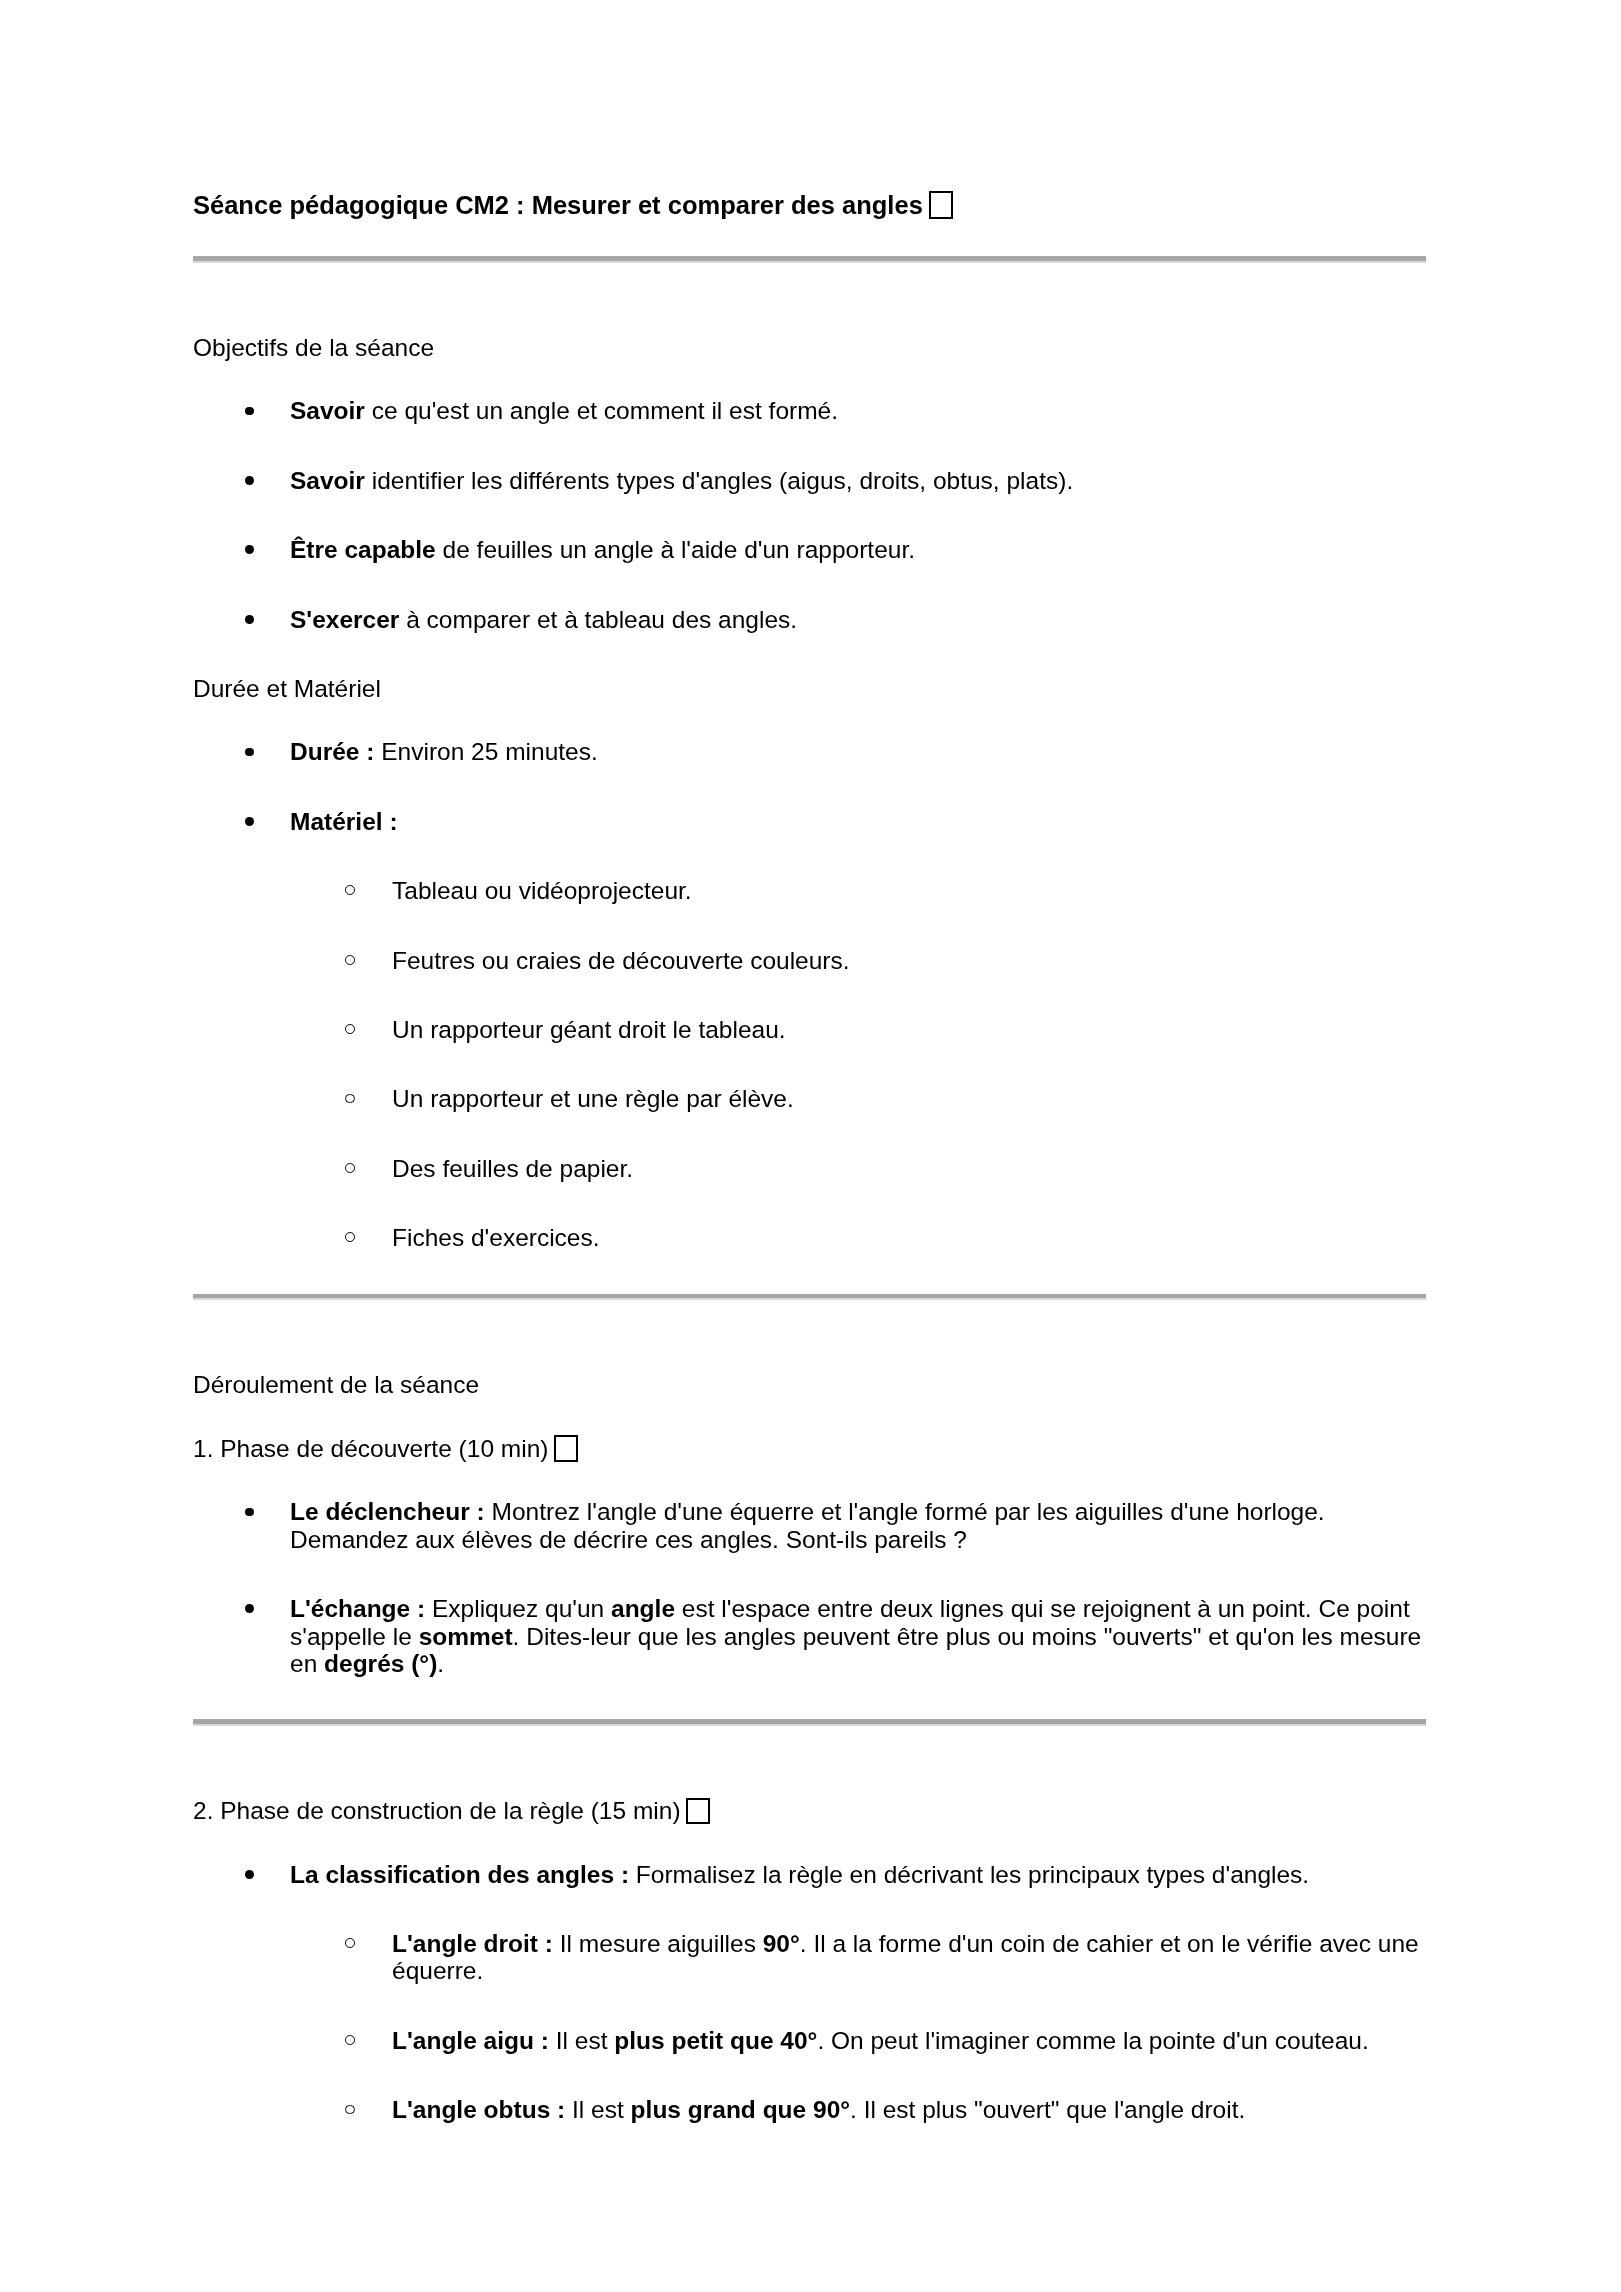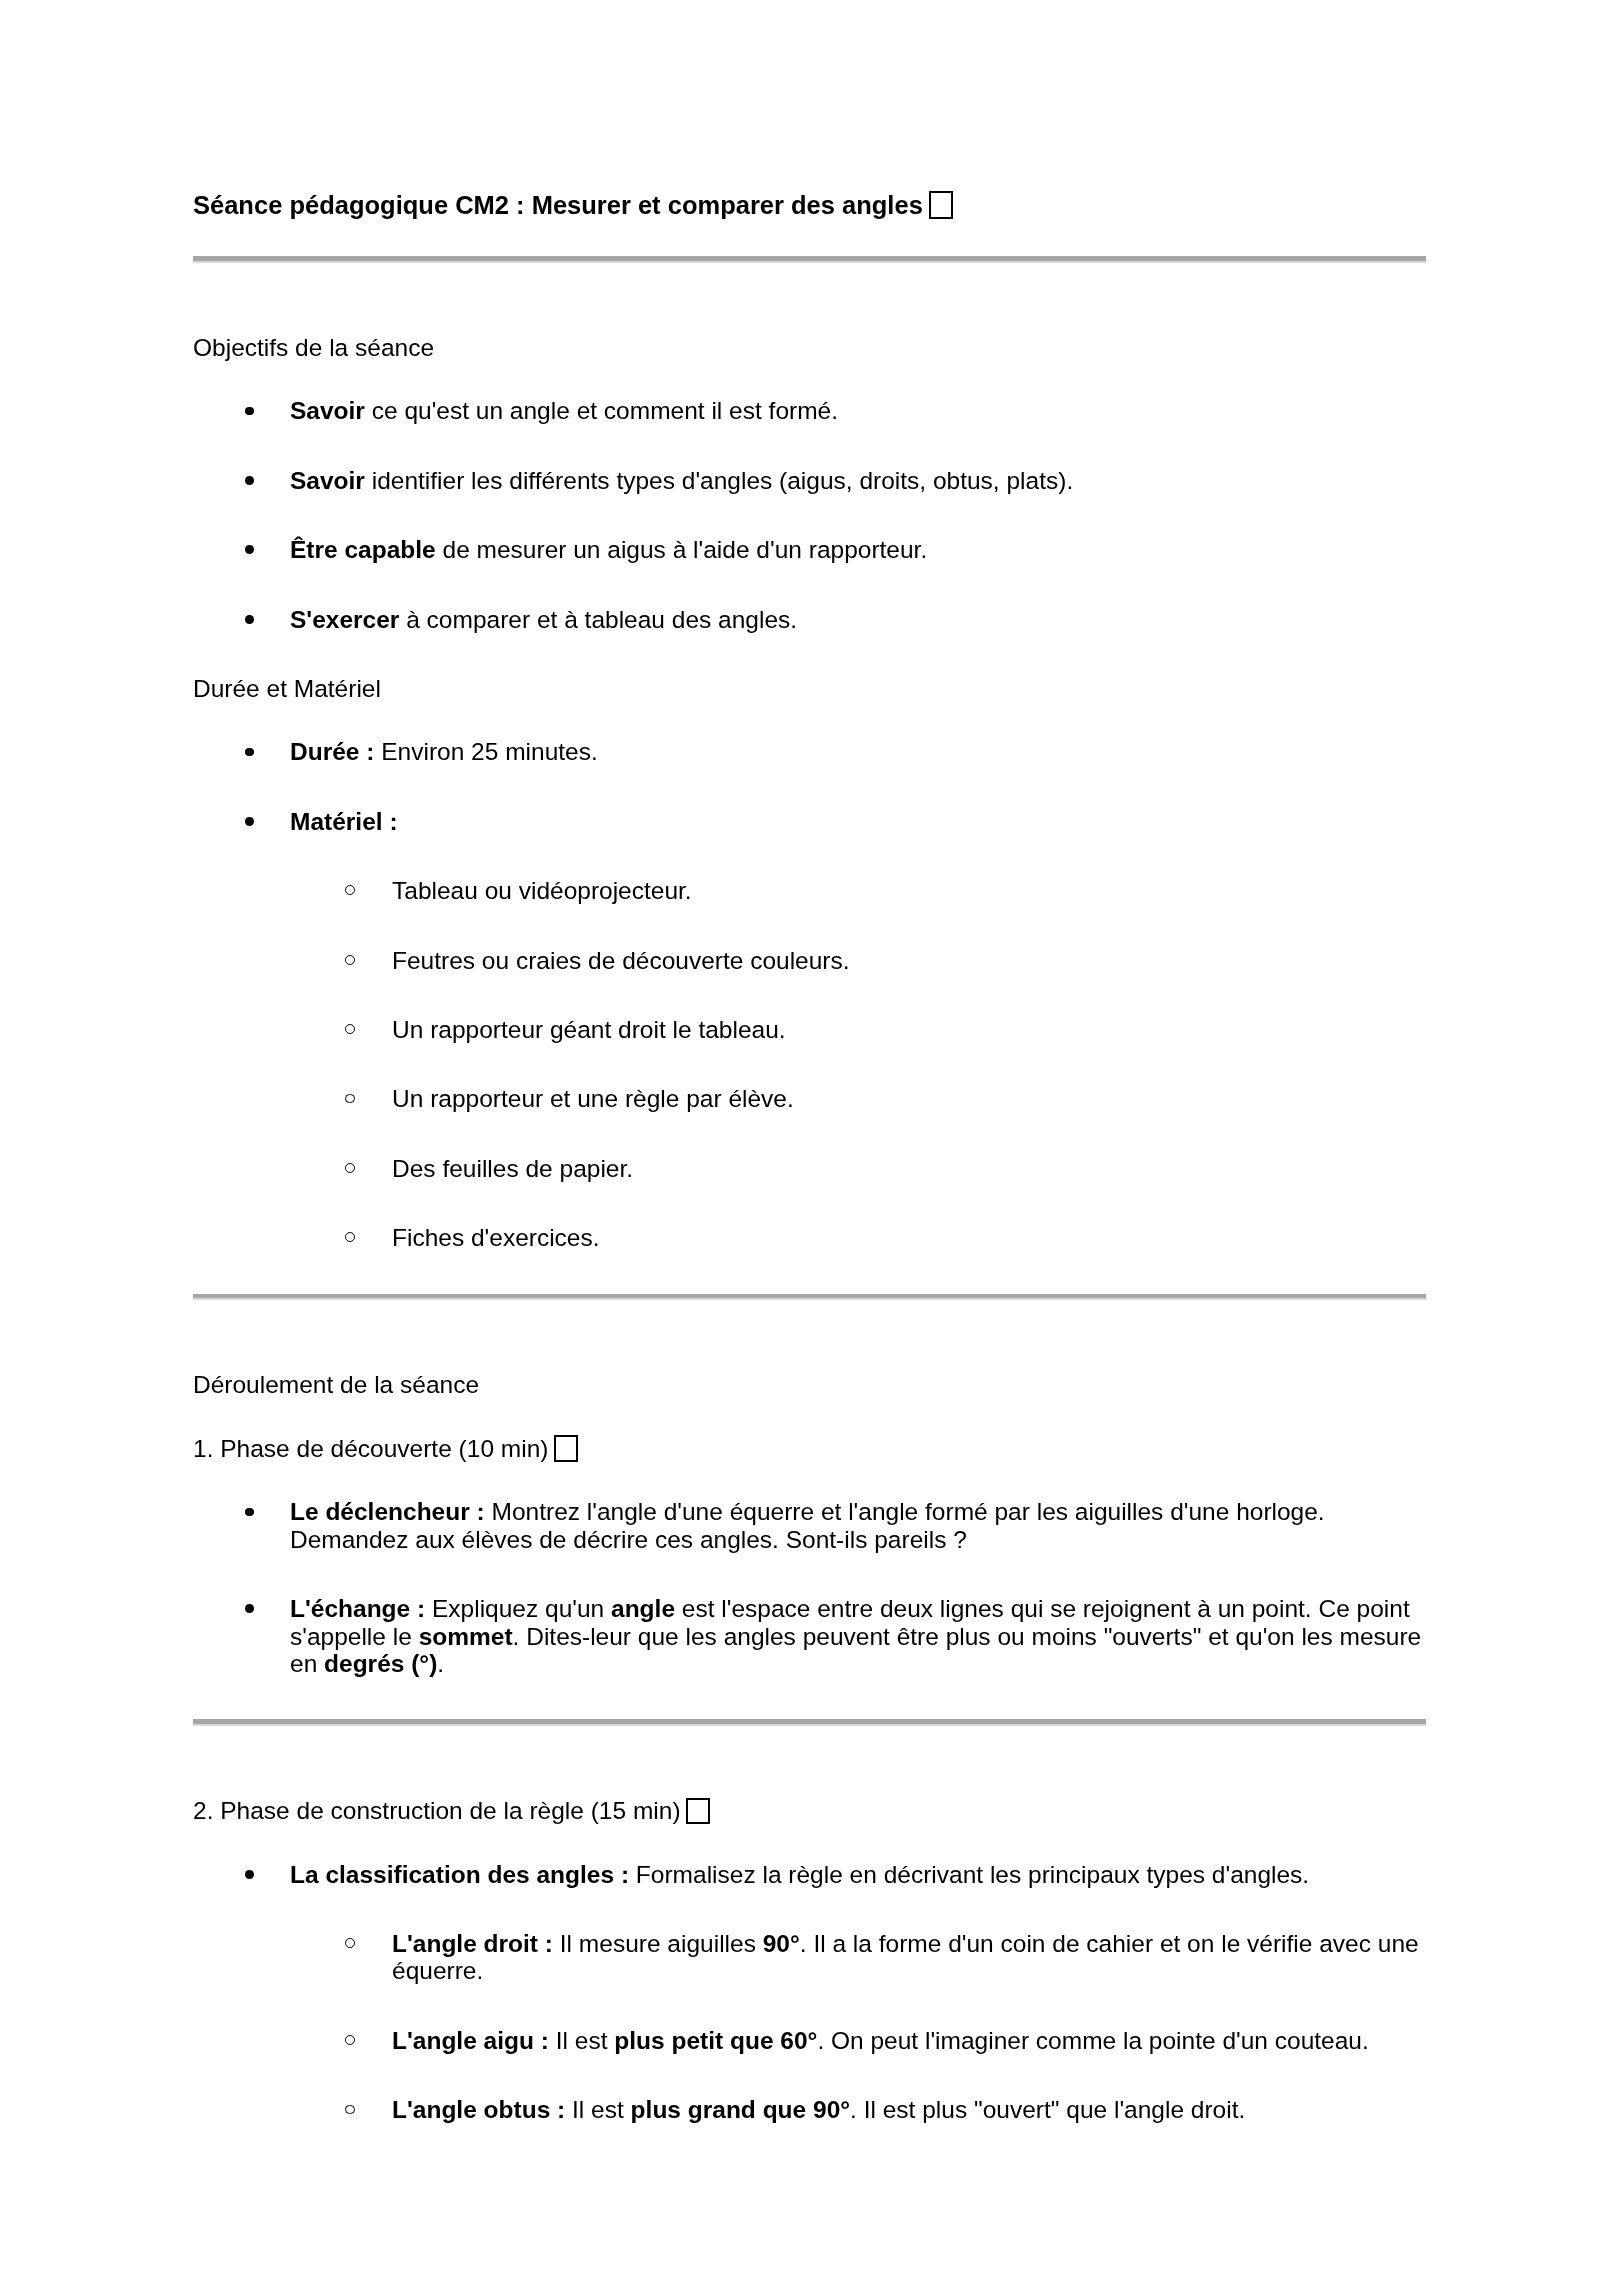--- a/index.html
+++ b/index.html
@@ -77,37 +77,37 @@
 </head>
 <body>
 
 <div class="page">
   <div>
       <div class="doc-title"><span class="b">Séance pédagogique CM2&nbsp;: Mesurer et comparer des angles</span><span class="tofu"></span></div>
       <div class="rule"></div>
       <div class="heading"><span class="">Objectifs de la séance</span></div>
       <div class="li li1"><span class="marker m1"></span><span class="li-text"><span class="b">Savoir</span><span class=""> ce qu'est un angle et comment il est formé.</span></span></div>
       <div class="li li1"><span class="marker m1"></span><span class="li-text"><span class="b">Savoir</span><span class=""> identifier les différents types d'angles (aigus, droits, obtus, plats).</span></span></div>
-      <div class="li li1"><span class="marker m1"></span><span class="li-text"><span class="b">Être capable</span><span class=""> de mesurer un aigus à l'aide d'un rapporteur.</span></span></div>
+      <div class="li li1"><span class="marker m1"></span><span class="li-text"><span class="b">Être capable</span><span class=""> de feuilles un angle à l'aide d'un rapporteur.</span></span></div>
       <div class="li li1"><span class="marker m1"></span><span class="li-text"><span class="b">S'exercer</span><span class=""> à comparer et à tableau des angles.</span></span></div>
       <div class="heading"><span class="">Durée et Matériel</span></div>
       <div class="li li1"><span class="marker m1"></span><span class="li-text"><span class="b">Durée&nbsp;:</span><span class=""> Environ 25 minutes.</span></span></div>
       <div class="li li1"><span class="marker m1"></span><span class="li-text"><span class="b">Matériel&nbsp;:</span></span></div>
       <div class="li li2"><span class="marker m2"></span><span class="li-text"><span class="">Tableau ou vidéoprojecteur.</span></span></div>
       <div class="li li2"><span class="marker m2"></span><span class="li-text"><span class="">Feutres ou craies de découverte couleurs.</span></span></div>
       <div class="li li2"><span class="marker m2"></span><span class="li-text"><span class="">Un rapporteur géant droit le tableau.</span></span></div>
       <div class="li li2"><span class="marker m2"></span><span class="li-text"><span class="">Un rapporteur et une règle par élève.</span></span></div>
       <div class="li li2"><span class="marker m2"></span><span class="li-text"><span class="">Des feuilles de papier.</span></span></div>
       <div class="li li2"><span class="marker m2"></span><span class="li-text"><span class="">Fiches d'exercices.</span></span></div>
       <div class="rule"></div>
       <div class="heading"><span class="">Déroulement de la séance</span></div>
       <div class="heading"><span class="">1. Phase de découverte (10 min)</span><span class="tofu"></span></div>
       <div class="li li1"><span class="marker m1"></span><span class="li-text"><span class="b">Le déclencheur&nbsp;:</span><span class=""> Montrez l'angle d'une équerre et l'angle formé par les aiguilles d'une horloge. Demandez aux élèves de décrire ces angles. Sont-ils pareils&nbsp;?</span></span></div>
       <div class="li li1"><span class="marker m1"></span><span class="li-text"><span class="b">L'échange&nbsp;:</span><span class=""> Expliquez qu'un </span><span class="b">angle</span><span class=""> est l'espace entre deux lignes qui se rejoignent à un point. Ce point s'appelle le </span><span class="b">sommet</span><span class="">. Dites-leur que les angles peuvent être plus ou moins "ouverts" et qu'on les mesure en </span><span class="b">degrés (°)</span><span class="">.</span></span></div>
       <div class="rule"></div>
       <div class="heading"><span class="">2. Phase de construction de la règle (15 min)</span><span class="tofu"></span></div>
       <div class="li li1"><span class="marker m1"></span><span class="li-text"><span class="b">La classification des angles&nbsp;:</span><span class=""> Formalisez la règle en décrivant les principaux types d'angles.</span></span></div>
       <div class="li li2"><span class="marker m2"></span><span class="li-text"><span class="b">L'angle droit&nbsp;:</span><span class=""> Il mesure aiguilles </span><span class="b">90°</span><span class="">. Il a la forme d'un coin de cahier et on le vérifie avec une équerre.</span></span></div>
-      <div class="li li2"><span class="marker m2"></span><span class="li-text"><span class="b">L'angle aigu&nbsp;:</span><span class=""> Il est </span><span class="b">plus petit que 60°</span><span class="">. On peut l'imaginer comme la pointe d'un couteau.</span></span></div>
+      <div class="li li2"><span class="marker m2"></span><span class="li-text"><span class="b">L'angle aigu&nbsp;:</span><span class=""> Il est </span><span class="b">plus petit que 40°</span><span class="">. On peut l'imaginer comme la pointe d'un couteau.</span></span></div>
       <div class="li li2"><span class="marker m2"></span><span class="li-text"><span class="b">L'angle obtus&nbsp;:</span><span class=""> Il est </span><span class="b">plus grand que 90°</span><span class="">. Il est plus "ouvert" que l'angle droit.</span></span></div>
     </div>
 </div>
 
 
 </body></html>

